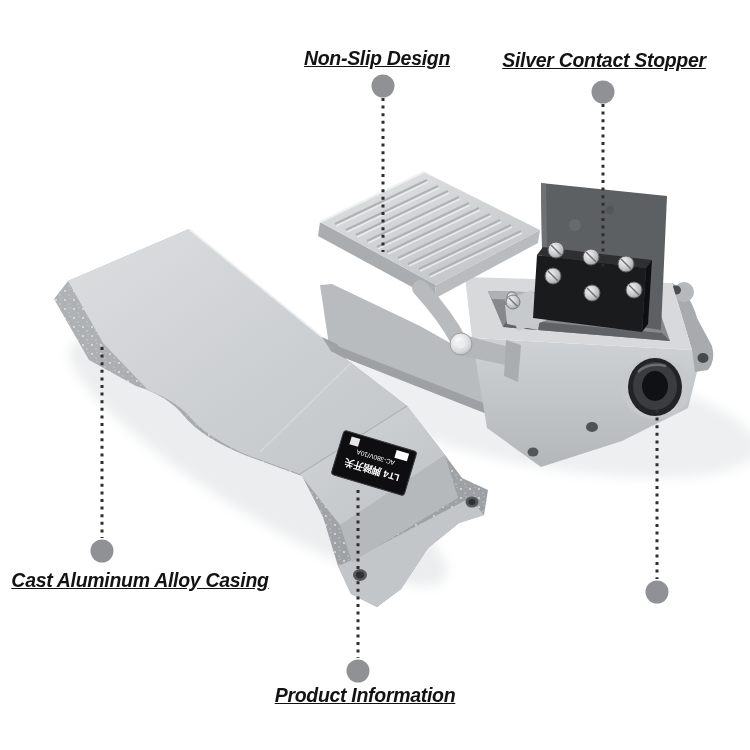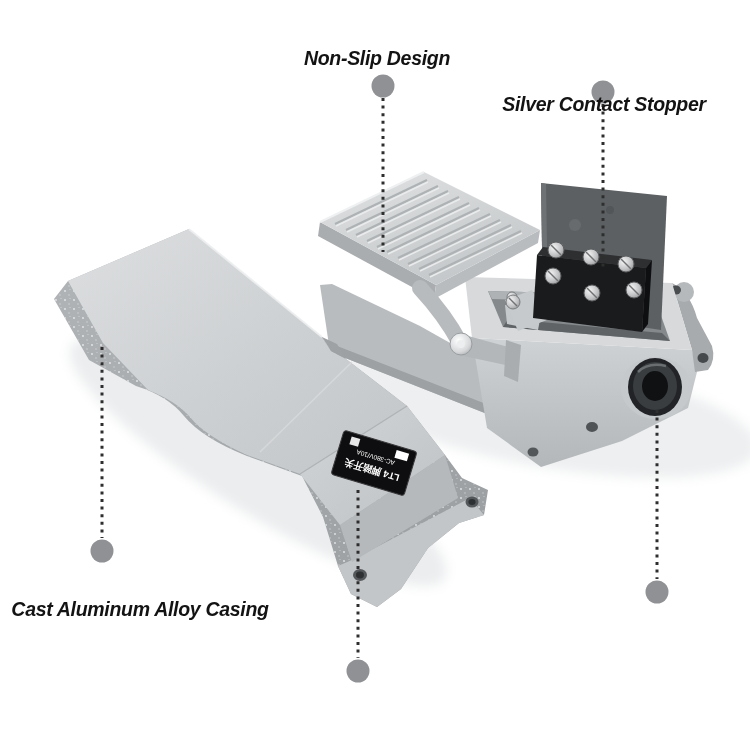--- a/index.html
+++ b/index.html
@@ -1,20 +1,20 @@
 <!DOCTYPE html>
 <html><head>
 <meta charset="utf-8">
 <style>
   html,body{margin:0;padding:0;background:#fff;}
   #stage{position:relative;width:750px;height:750px;background:#ffffff;overflow:hidden;
          font-family:"Liberation Sans",sans-serif;}
   .anno{position:absolute;transform:translateX(-50%);white-space:nowrap;
         font-style:italic;font-weight:700;font-size:19.5px;letter-spacing:-0.3px;
-        color:#131313;}
+        color:#131313;text-decoration:underline;}
   svg{position:absolute;left:0;top:0;}
 </style>
 </head>
 <body>
 
 <div id="stage">
 
 <svg width="750" height="750" viewBox="0 0 750 750">
   <defs>
     <linearGradient id="gTop" x1="0" y1="0" x2="1" y2="1">
@@ -214,16 +214,17 @@
   <g fill="#8f9194">
     <circle cx="383" cy="86" r="11.5"></circle>
     <circle cx="603" cy="92" r="11.5"></circle>
     <circle cx="102" cy="551" r="11.5"></circle>
     <circle cx="358" cy="671" r="11.5"></circle>
     <circle cx="657" cy="592" r="11.5"></circle>
   </g>
 </svg>
 
 <div class="anno" style="left:377px;top:47px;">Non-Slip Design</div>
-<div class="anno" style="left:604px;top:49px;margin-top:44px;">Silver Contact Stopper</div>
-<div class="anno" style="left:140px;top:569px;margin-top:29px;">Cast Aluminum Alloy Casing</div>
+<div class="anno" style="left:604px;top:49px;">Silver Contact Stopper</div>
+<div class="anno" style="left:140px;top:569px;">Cast Aluminum Alloy Casing</div>
+<div class="anno" style="left:365px;top:684px;">Product Information</div>
 
 </div>
 
 </body></html>

